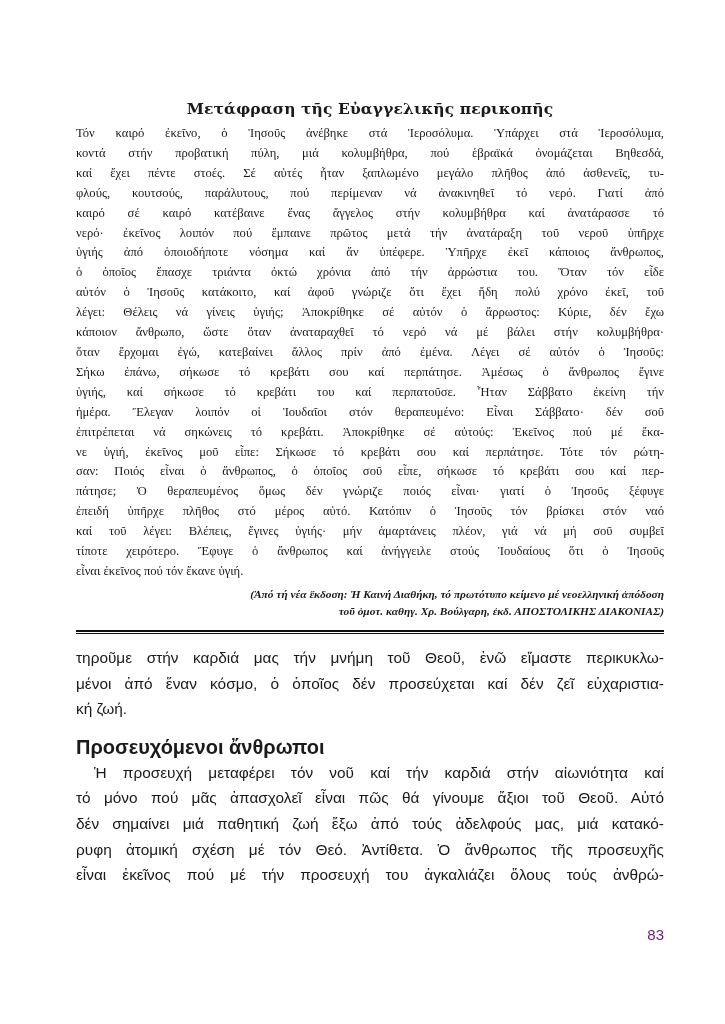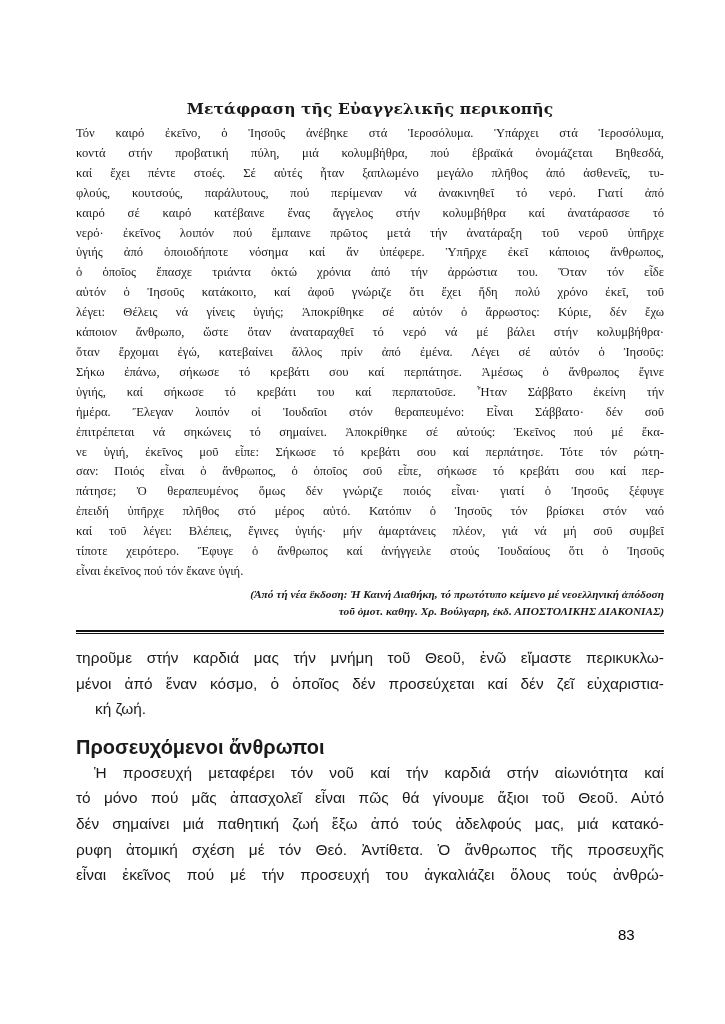--- a/index.html
+++ b/index.html
@@ -28,29 +28,29 @@
       position: absolute; left: 76px; top: 619px; width: 588px; height: 4px;
       border-top: 2px solid #111; border-bottom: 1px solid #111;
       box-sizing: border-box;
     }
     .sans-block {
       position: absolute; left: 76px; top: 634px; width: 588px;
       font-family: "Liberation Sans", "DejaVu Sans", sans-serif;
     }
     .sans-text { font-size: 15.4px; line-height: 25.6px; margin: 0; }
     .sans-text .line { display: block; text-align: justify; text-align-last: justify; white-space: nowrap; }
-    .sans-text .line.last { text-align-last: left; margin-left: 19px; }
+    .sans-text .line.last { text-align-last: left; }
     .indent { padding-left: 18px; }
     .subheading {
       font-family: Liberation Sans, sans-serif;
       font-weight: bold; font-size: 20px; margin: 14px 0 2px 0; line-height: 22px;
     }
     .page-number {
-      position: absolute; left: 618px; top: 915px; width: 46px; text-align: left;
-      font-family: "Liberation Sans", "DejaVu Sans", sans-serif; font-size: 15px; color: #000000;
+      position: absolute; left: 618px; top: 915px; width: 46px; text-align: right;
+      font-family: "Liberation Sans", "DejaVu Sans", sans-serif; font-size: 15px; color: #701a75;
     }
   </style>
 </head>
 <body>
 
 <div class="page">
 
   <div class="serif-block">
     <h2 class="section-title">Μετάφραση τῆς Εὐαγγελικῆς περικοπῆς</h2>
     <div class="serif-text">
@@ -62,21 +62,21 @@
       <span class="line">νερό· ἐκεῖνος λοιπόν πού ἔμπαινε πρῶτος μετά τήν ἀνατάραξη τοῦ νεροῦ ὑπῆρχε</span>
       <span class="line">ὑγιής ἀπό ὁποιοδήποτε νόσημα καί ἄν ὑπέφερε. Ὑπῆρχε ἐκεῖ κάποιος ἄνθρωπος,</span>
       <span class="line">ὁ ὁποῖος ἔπασχε τριάντα ὀκτώ χρόνια ἀπό τήν ἀρρώστια του. Ὅταν τόν εἶδε</span>
       <span class="line">αὐτόν ὁ Ἰησοῦς κατάκοιτο, καί ἀφοῦ γνώριζε ὅτι ἔχει ἤδη πολύ χρόνο ἐκεῖ, τοῦ</span>
       <span class="line">λέγει: Θέλεις νά γίνεις ὑγιής; Ἀποκρίθηκε σέ αὐτόν ὁ ἄρρωστος: Κύριε, δέν ἔχω</span>
       <span class="line">κάποιον ἄνθρωπο, ὥστε ὅταν ἀναταραχθεῖ τό νερό νά μέ βάλει στήν κολυμβήθρα·</span>
       <span class="line">ὅταν ἔρχομαι ἐγώ, κατεβαίνει ἄλλος πρίν ἀπό ἐμένα. Λέγει σέ αὐτόν ὁ Ἰησοῦς:</span>
       <span class="line">Σήκω ἐπάνω, σήκωσε τό κρεβάτι σου καί περπάτησε. Ἀμέσως ὁ ἄνθρωπος ἔγινε</span>
       <span class="line">ὑγιής, καί σήκωσε τό κρεβάτι του καί περπατοῦσε. Ἦταν Σάββατο ἐκείνη τήν</span>
       <span class="line">ἡμέρα. Ἔλεγαν λοιπόν οἱ Ἰουδαῖοι στόν θεραπευμένο: Εἶναι Σάββατο· δέν σοῦ</span>
-      <span class="line">ἐπιτρέπεται νά σηκώνεις τό σημαίνει. Ἀποκρίθηκε σέ αὐτούς: Ἐκεῖνος πού μέ ἔκα-</span>
+      <span class="line">ἐπιτρέπεται νά σηκώνεις τό κρεβάτι. Ἀποκρίθηκε σέ αὐτούς: Ἐκεῖνος πού μέ ἔκα-</span>
       <span class="line">νε ὑγιή, ἐκεῖνος μοῦ εἶπε: Σήκωσε τό κρεβάτι σου καί περπάτησε. Τότε τόν ρώτη-</span>
       <span class="line">σαν: Ποιός εἶναι ὁ ἄνθρωπος, ὁ ὁποῖος σοῦ εἶπε, σήκωσε τό κρεβάτι σου καί περ-</span>
       <span class="line">πάτησε; Ὁ θεραπευμένος ὅμως δέν γνώριζε ποιός εἶναι· γιατί ὁ Ἰησοῦς ξέφυγε</span>
       <span class="line">ἐπειδή ὑπῆρχε πλῆθος στό μέρος αὐτό. Κατόπιν ὁ Ἰησοῦς τόν βρίσκει στόν ναό</span>
       <span class="line">καί τοῦ λέγει: Βλέπεις, ἔγινες ὑγιής· μήν ἁμαρτάνεις πλέον, γιά νά μή σοῦ συμβεῖ</span>
       <span class="line">τίποτε χειρότερο. Ἔφυγε ὁ ἄνθρωπος καί ἀνήγγειλε στούς Ἰουδαίους ὅτι ὁ Ἰησοῦς</span>
       <span class="line last">εἶναι ἐκεῖνος πού τόν ἔκανε ὑγιή.</span>
     </div>
     <div class="citation">
       <span>(Ἀπό τή νέα ἔκδοση: Ἡ Καινή Διαθήκη, τό πρωτότυπο κείμενο μέ νεοελληνική ἀπόδοση</span>

